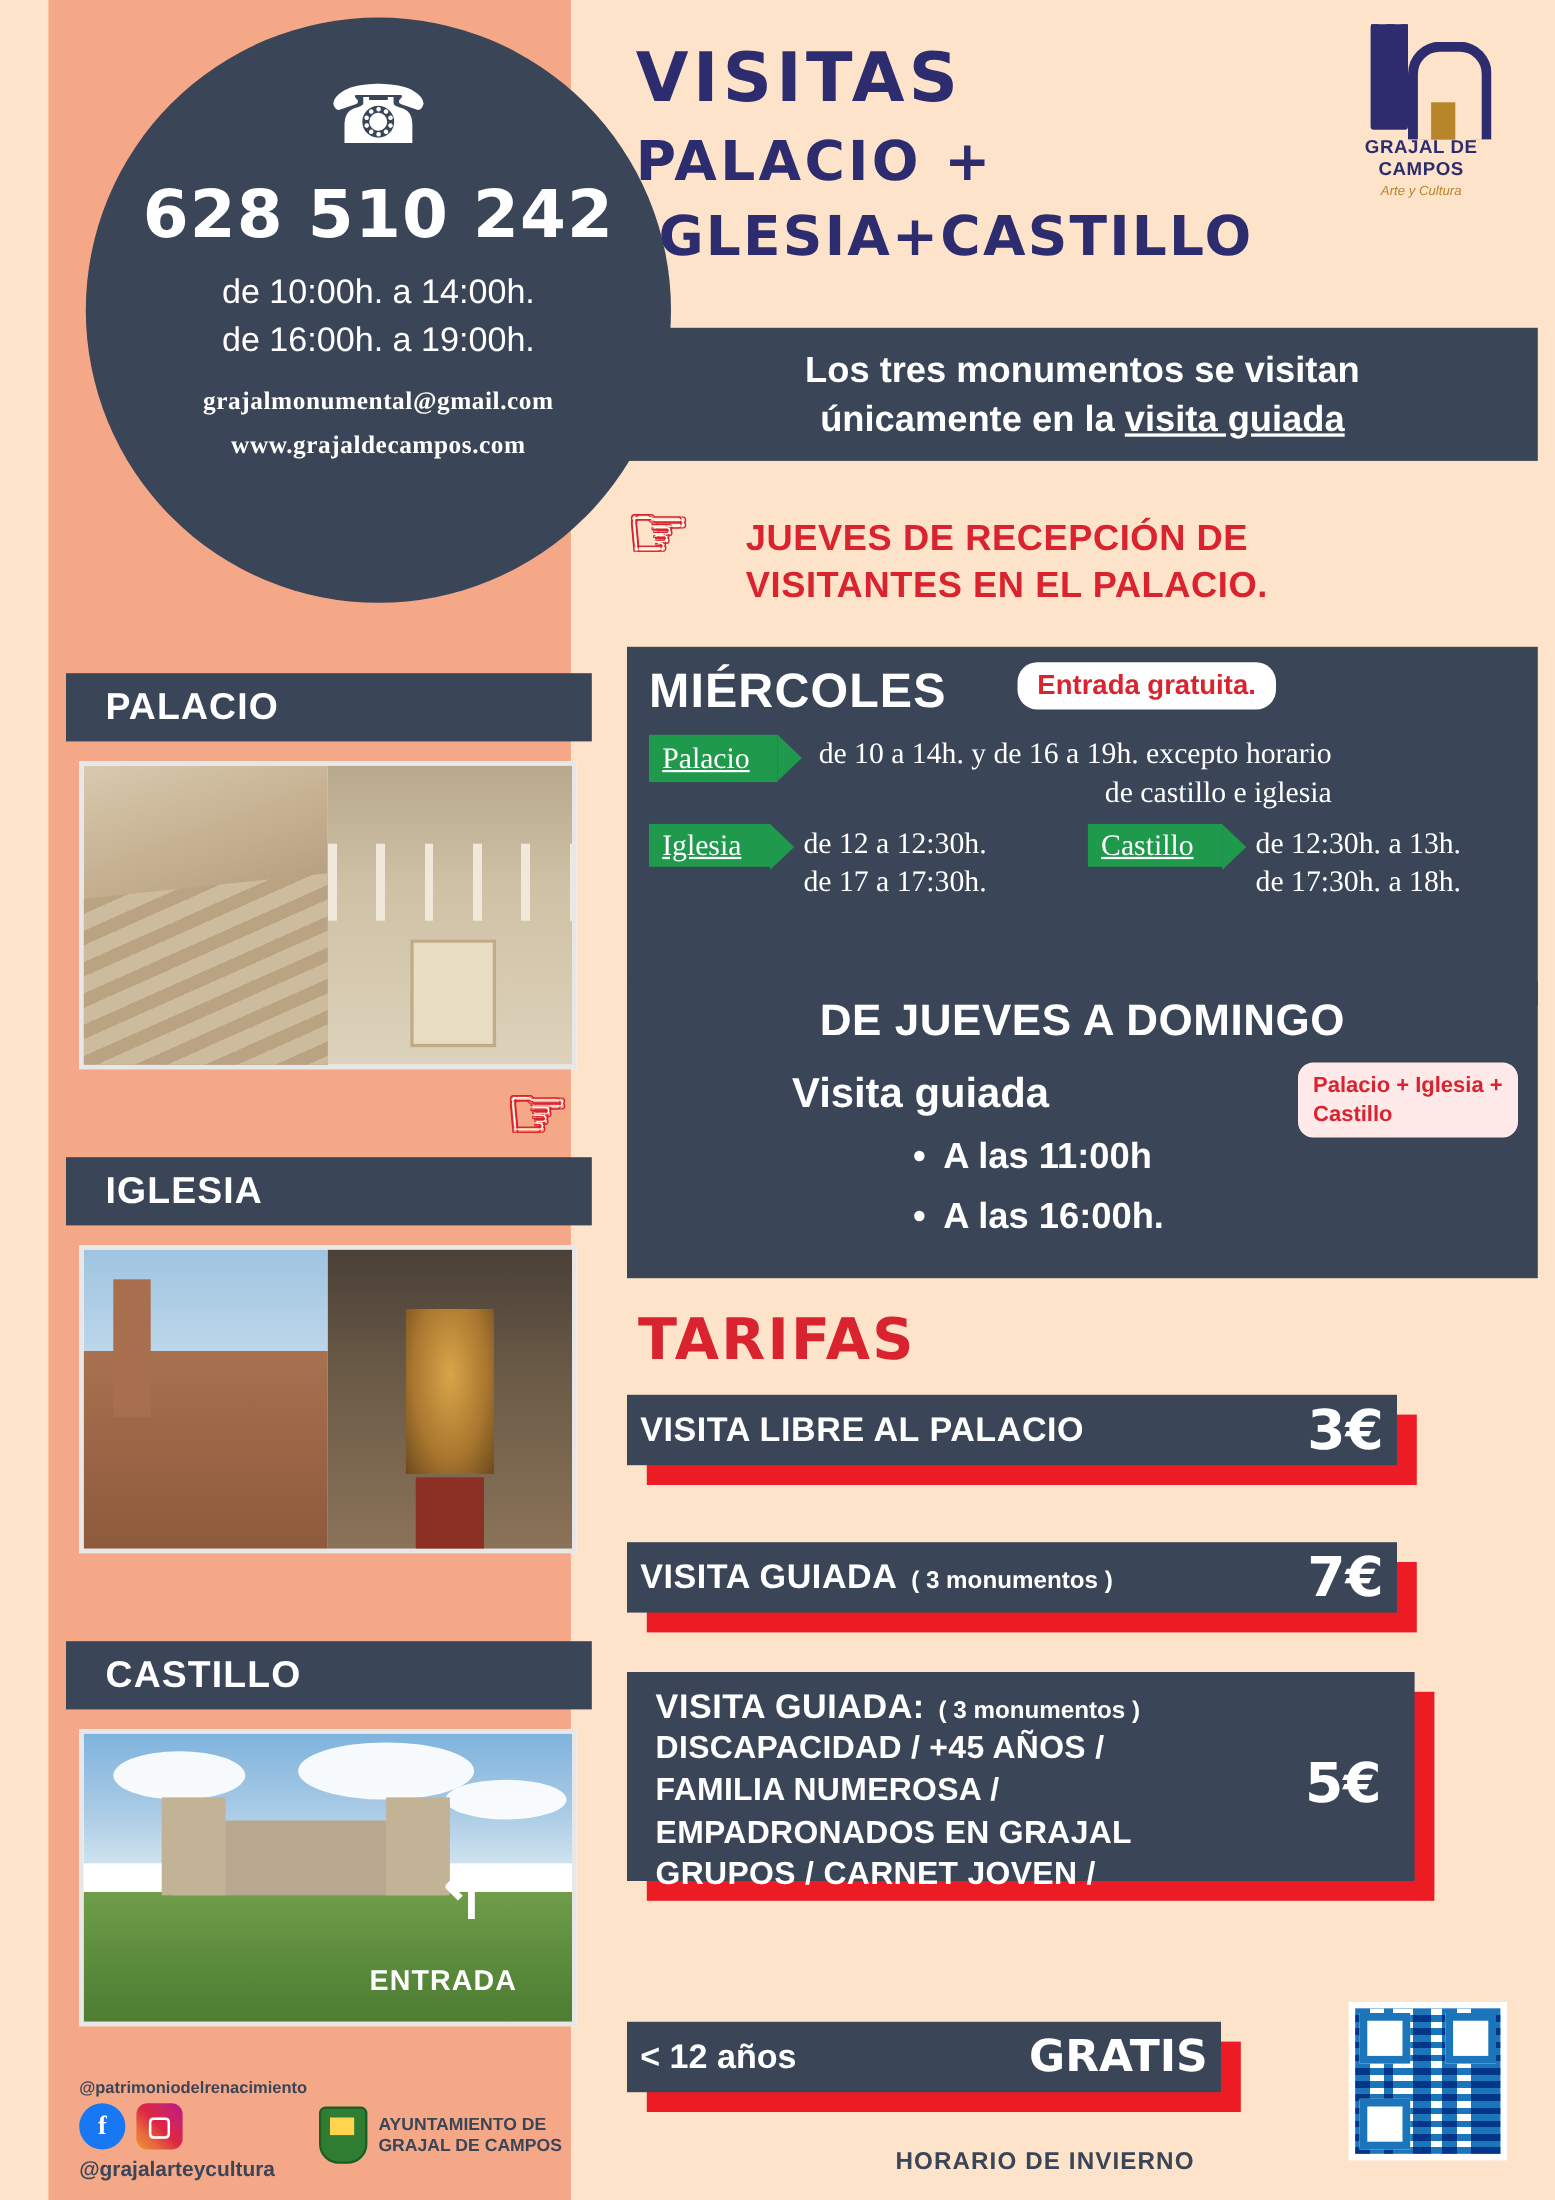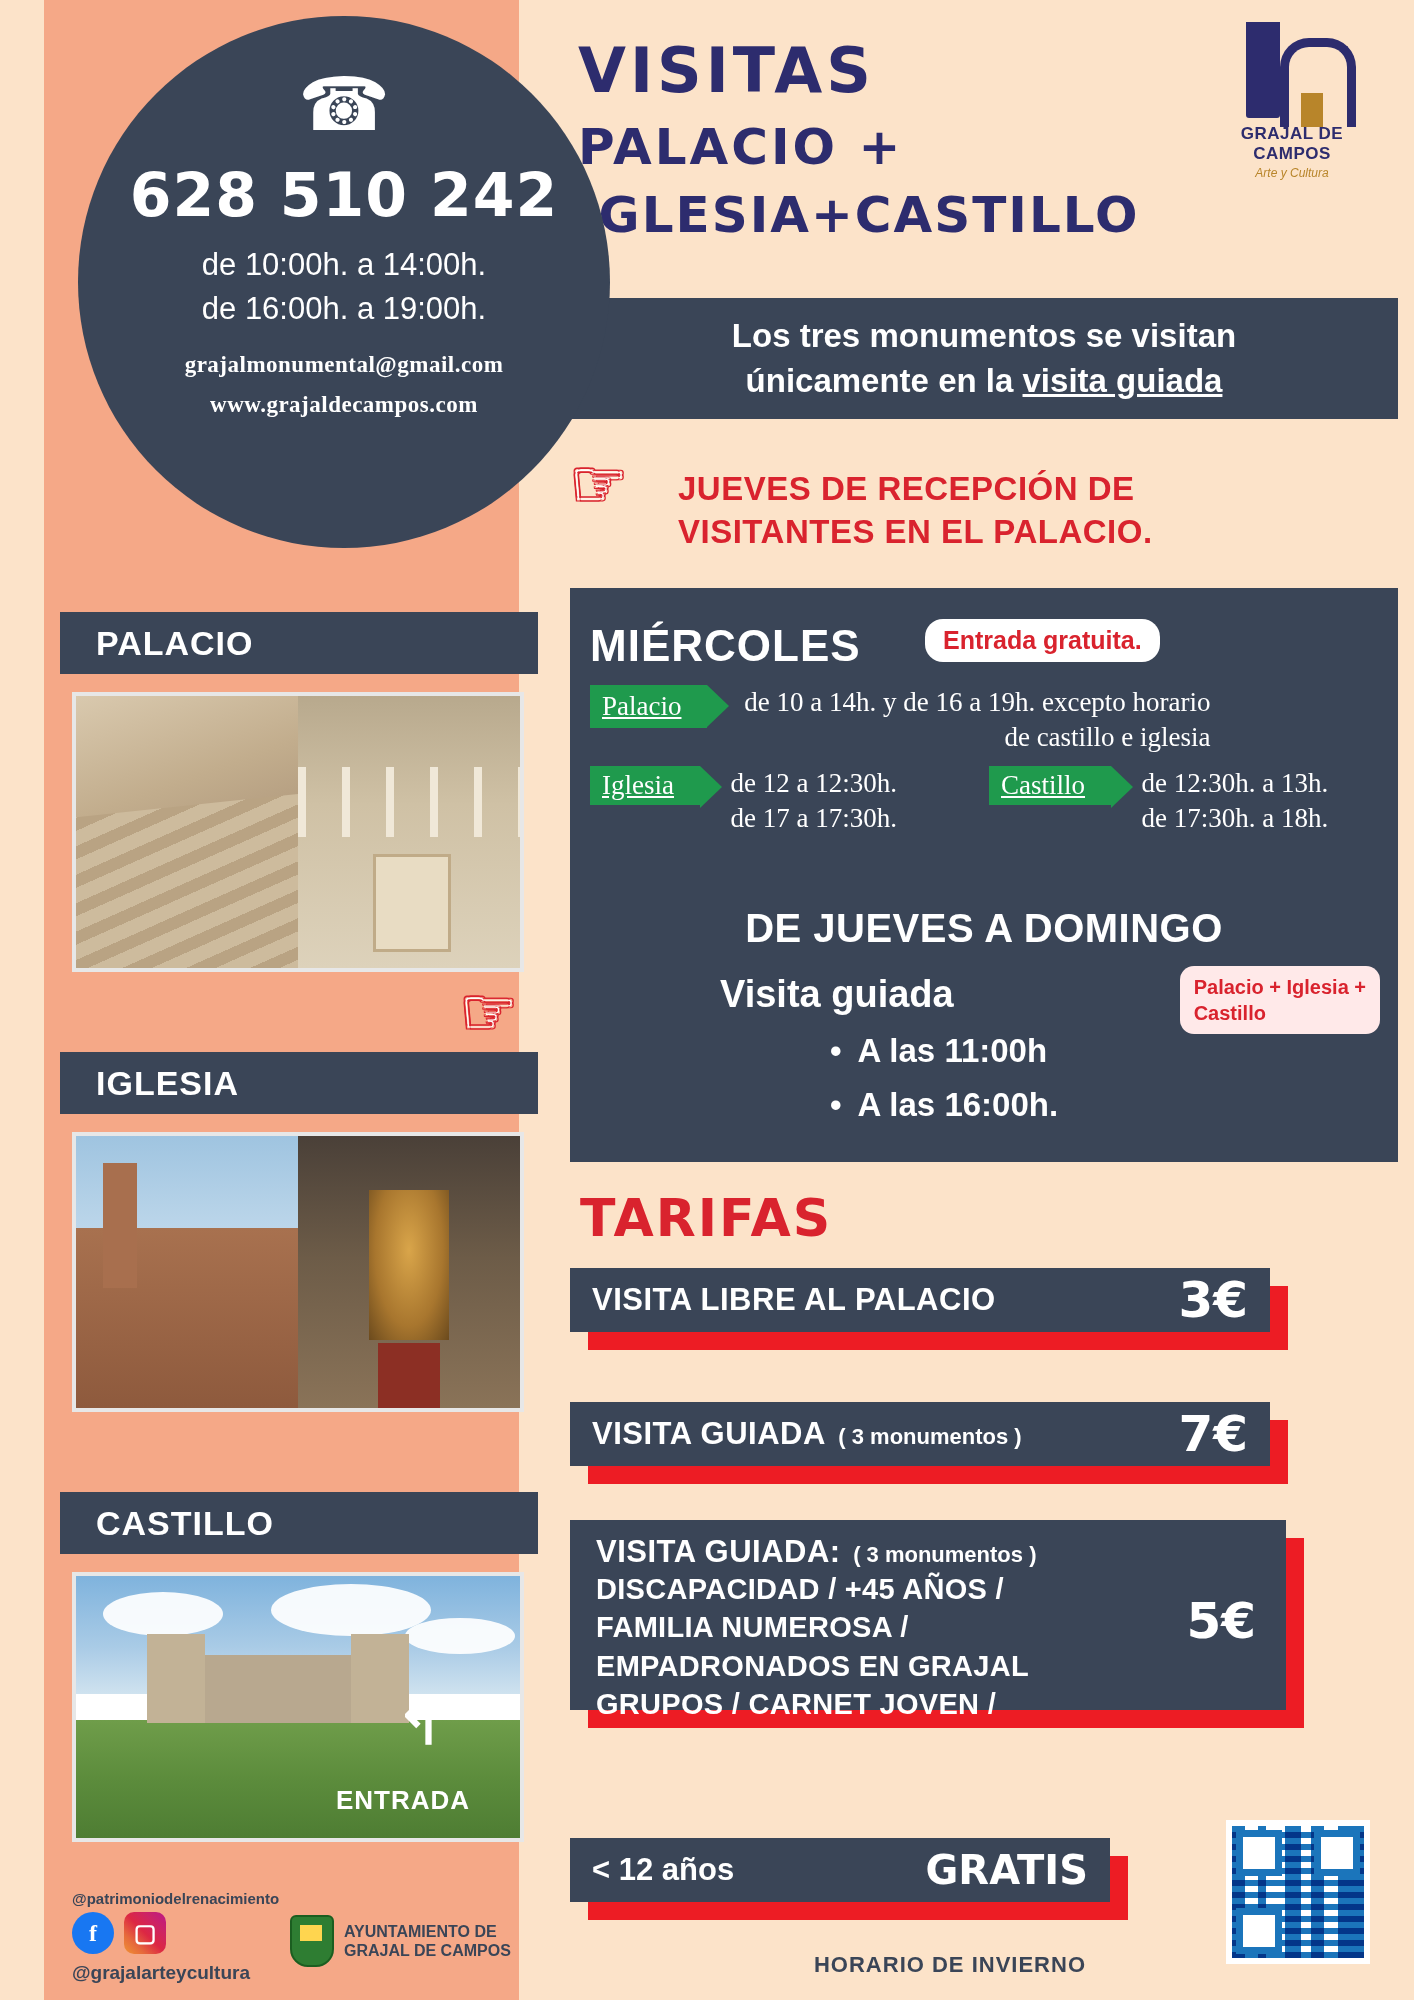--- a/index.html
+++ b/index.html
@@ -139,21 +139,21 @@
     position:absolute;color:#fff;font-size:64px;line-height:1;
     text-shadow:-2px -2px 0 #d9232e,2px -2px 0 #d9232e,-2px 2px 0 #d9232e,2px 2px 0 #d9232e;
   }
   .punto{
     position:absolute;left:118px;top:468px;width:720px;color:#d9232e;font-weight:bold;font-size:33px;
     line-height:1.3;letter-spacing:.5px;
   }
 
   .panel{position:absolute;background:#3a4557;color:#fff;box-sizing:border-box;}
 
-  .miercoles-panel{left:10px;top:588px;width:828px;height:326px;padding:31px 20px;}
+  .miercoles-panel{left:10px;top:588px;width:828px;height:326px;padding:14px 20px;}
   .mx-title{font-size:44px;font-weight:bold;letter-spacing:1px;display:inline-block;}
   .gratuita{
     display:inline-block;background:#fff;color:#d9232e;font-weight:bold;font-size:25px;
     padding:7px 18px;border-radius:18px;margin-left:60px;vertical-align:12px;
   }
   .tag-green{
     display:inline-block;background:#1f9a4d;color:#fff;font-family:"Liberation Serif",serif;
     font-size:27px;padding:4px 26px 4px 12px;position:relative;text-decoration:underline;
   }
   .tag-green:after{
@@ -176,21 +176,21 @@
   .jv-li:before{content:"\2022";margin-right:16px;}
 
   .tarifas{
     position:absolute;left:20px;top:1188px;font-family:"DejaVu Sans",sans-serif;font-weight:bold;
     font-size:52px;color:#d9232e;letter-spacing:2px;
   }
 
   .tarifa{position:absolute;}
   .tarifa .shadow{position:absolute;left:18px;top:18px;width:100%;height:100%;background:#ed1c24;}
   .tarifa .box{position:relative;background:#3a4557;color:#fff;display:flex;align-items:center;
-    justify-content:space-between;padding:0 22px;box-sizing:border-box;height:100%;}
+    justify-content:space-between;padding:0 12px;box-sizing:border-box;height:100%;}
   .t-label{font-size:31px;font-weight:bold;letter-spacing:.5px;}
   .t-note{font-size:22px;font-weight:bold;margin-left:8px;}
   .t-price{font-family:"DejaVu Sans",sans-serif;font-size:50px;font-weight:bold;}
 
   .t1{left:10px;top:1268px;width:700px;height:64px;}
   .t2{left:10px;top:1402px;width:700px;height:64px;}
   .t3{left:10px;top:1520px;width:716px;height:190px;}
   .t3 .box{display:block;padding:14px 26px;position:relative;}
   .t3 .lines{font-size:29px;font-weight:bold;line-height:1.32;letter-spacing:.3px;}
   .t3 .t-price{position:absolute;right:30px;top:72px;}

